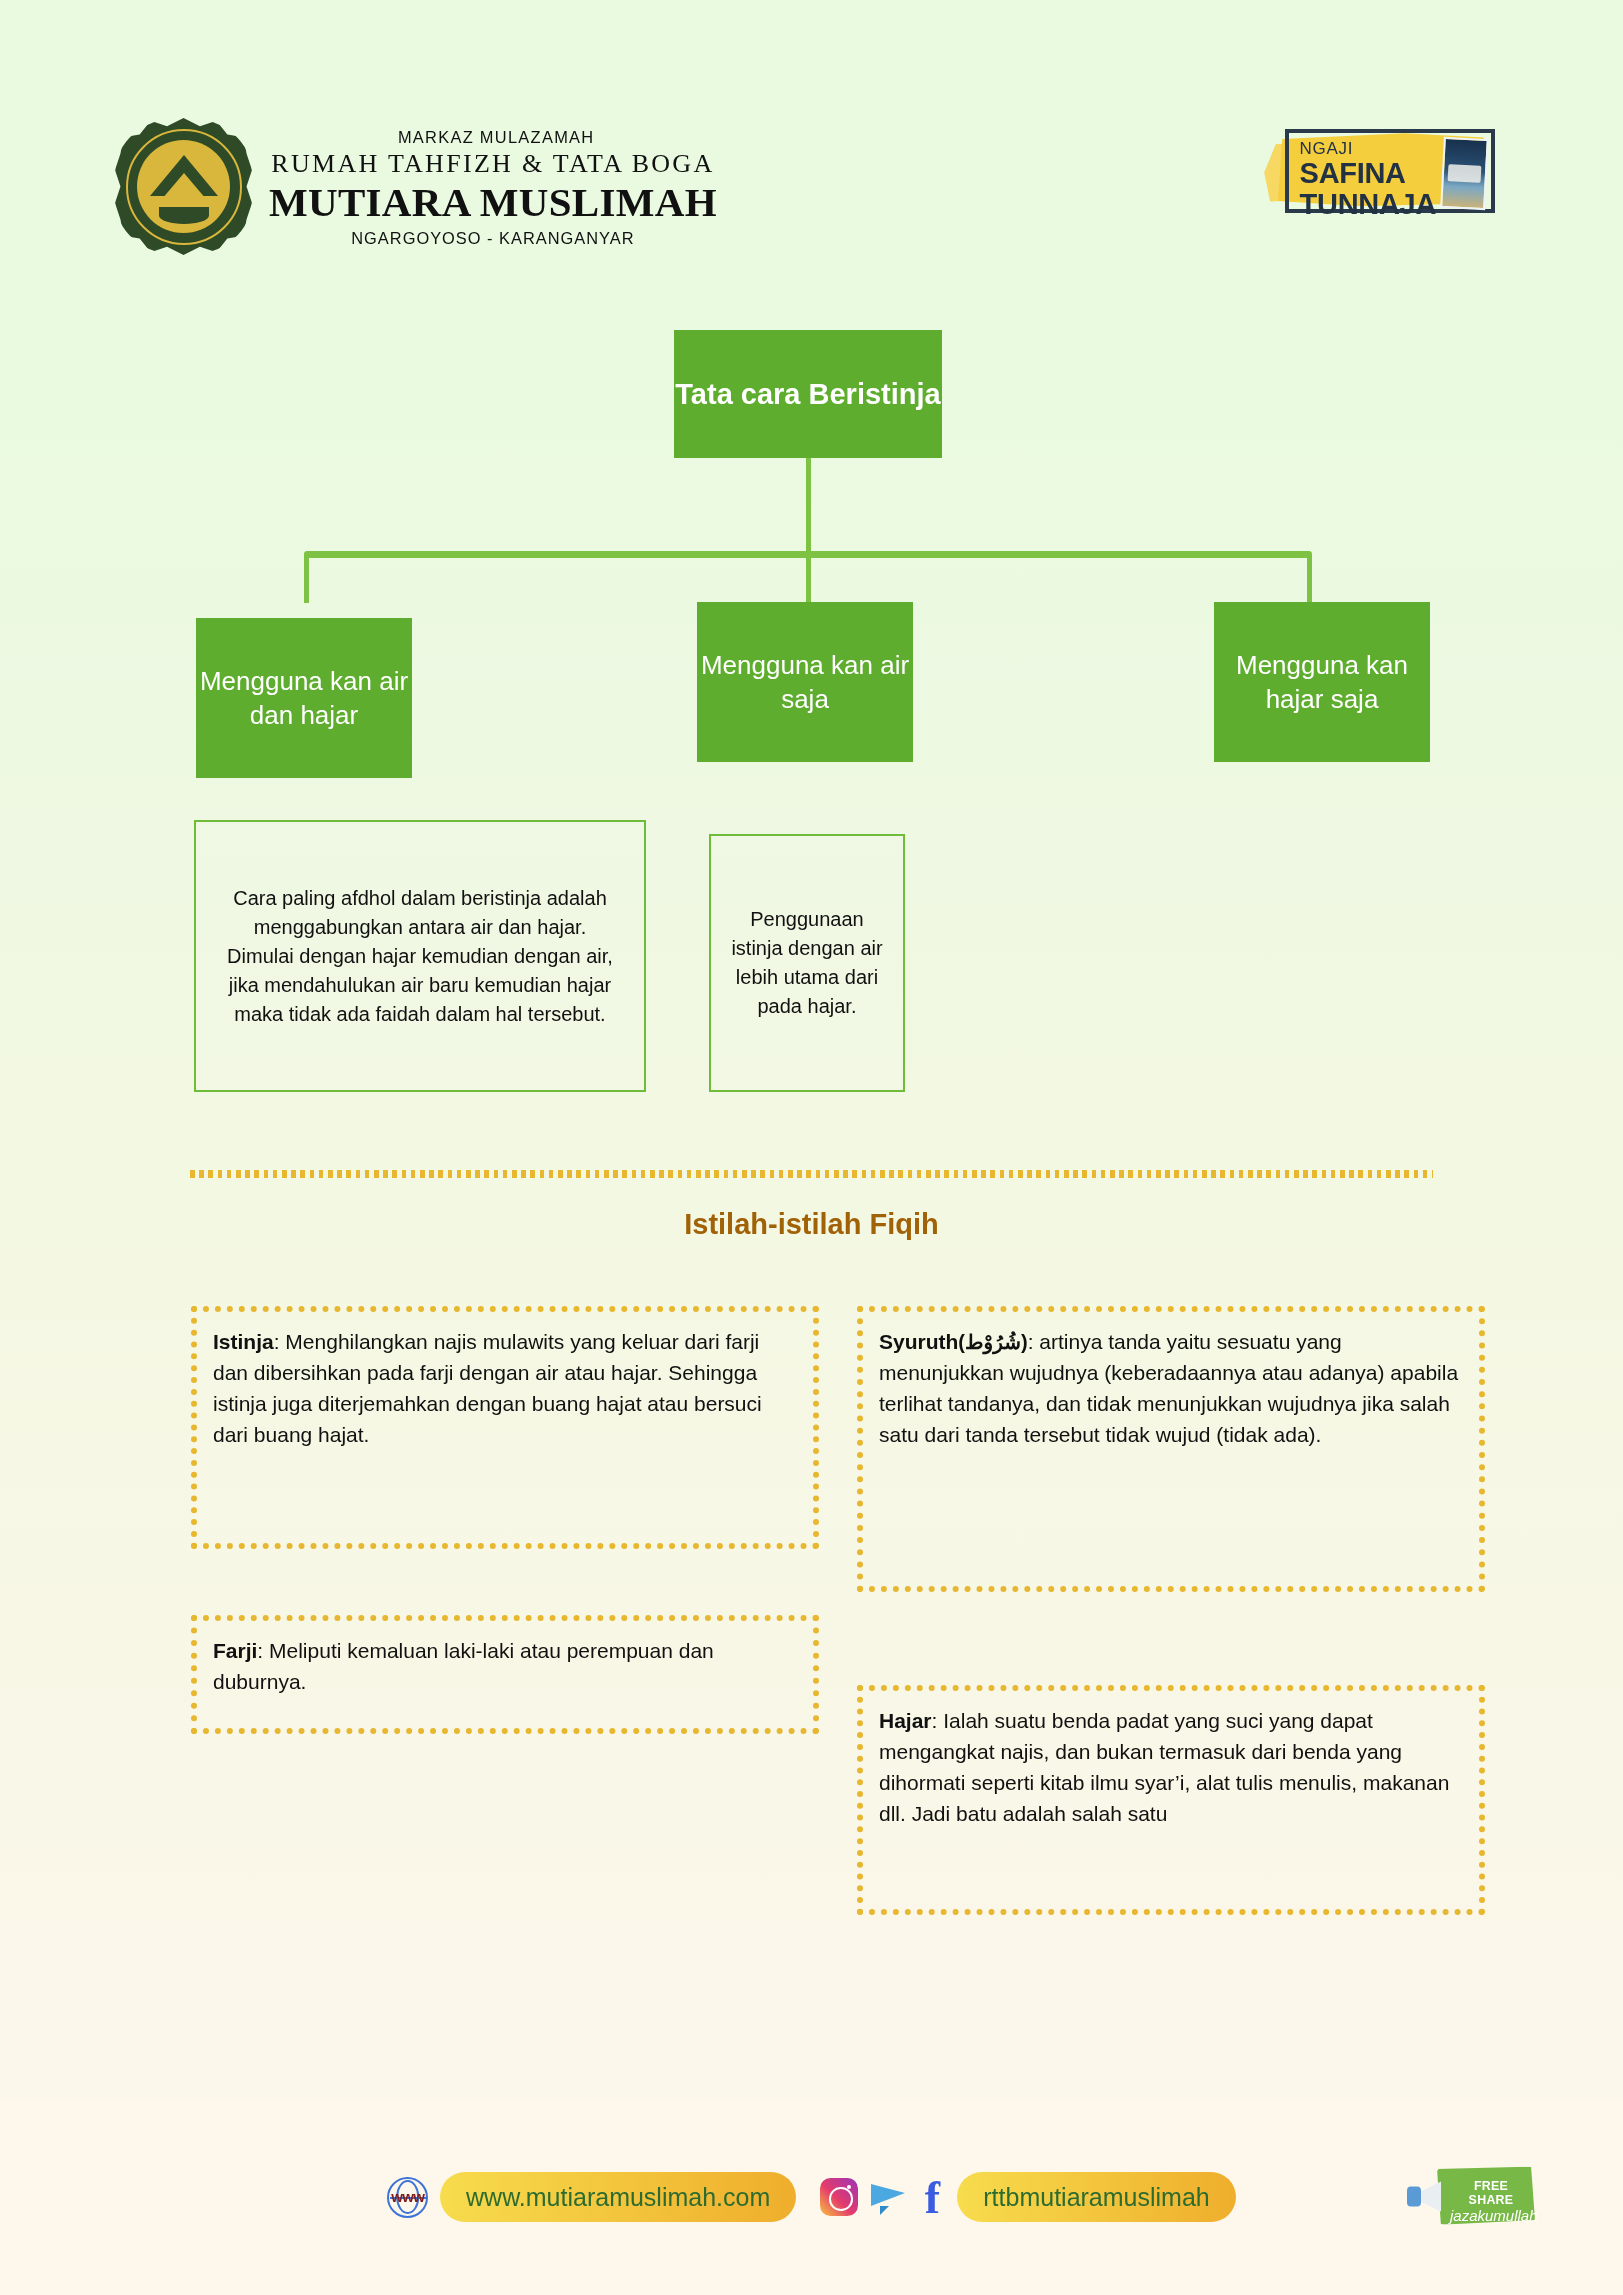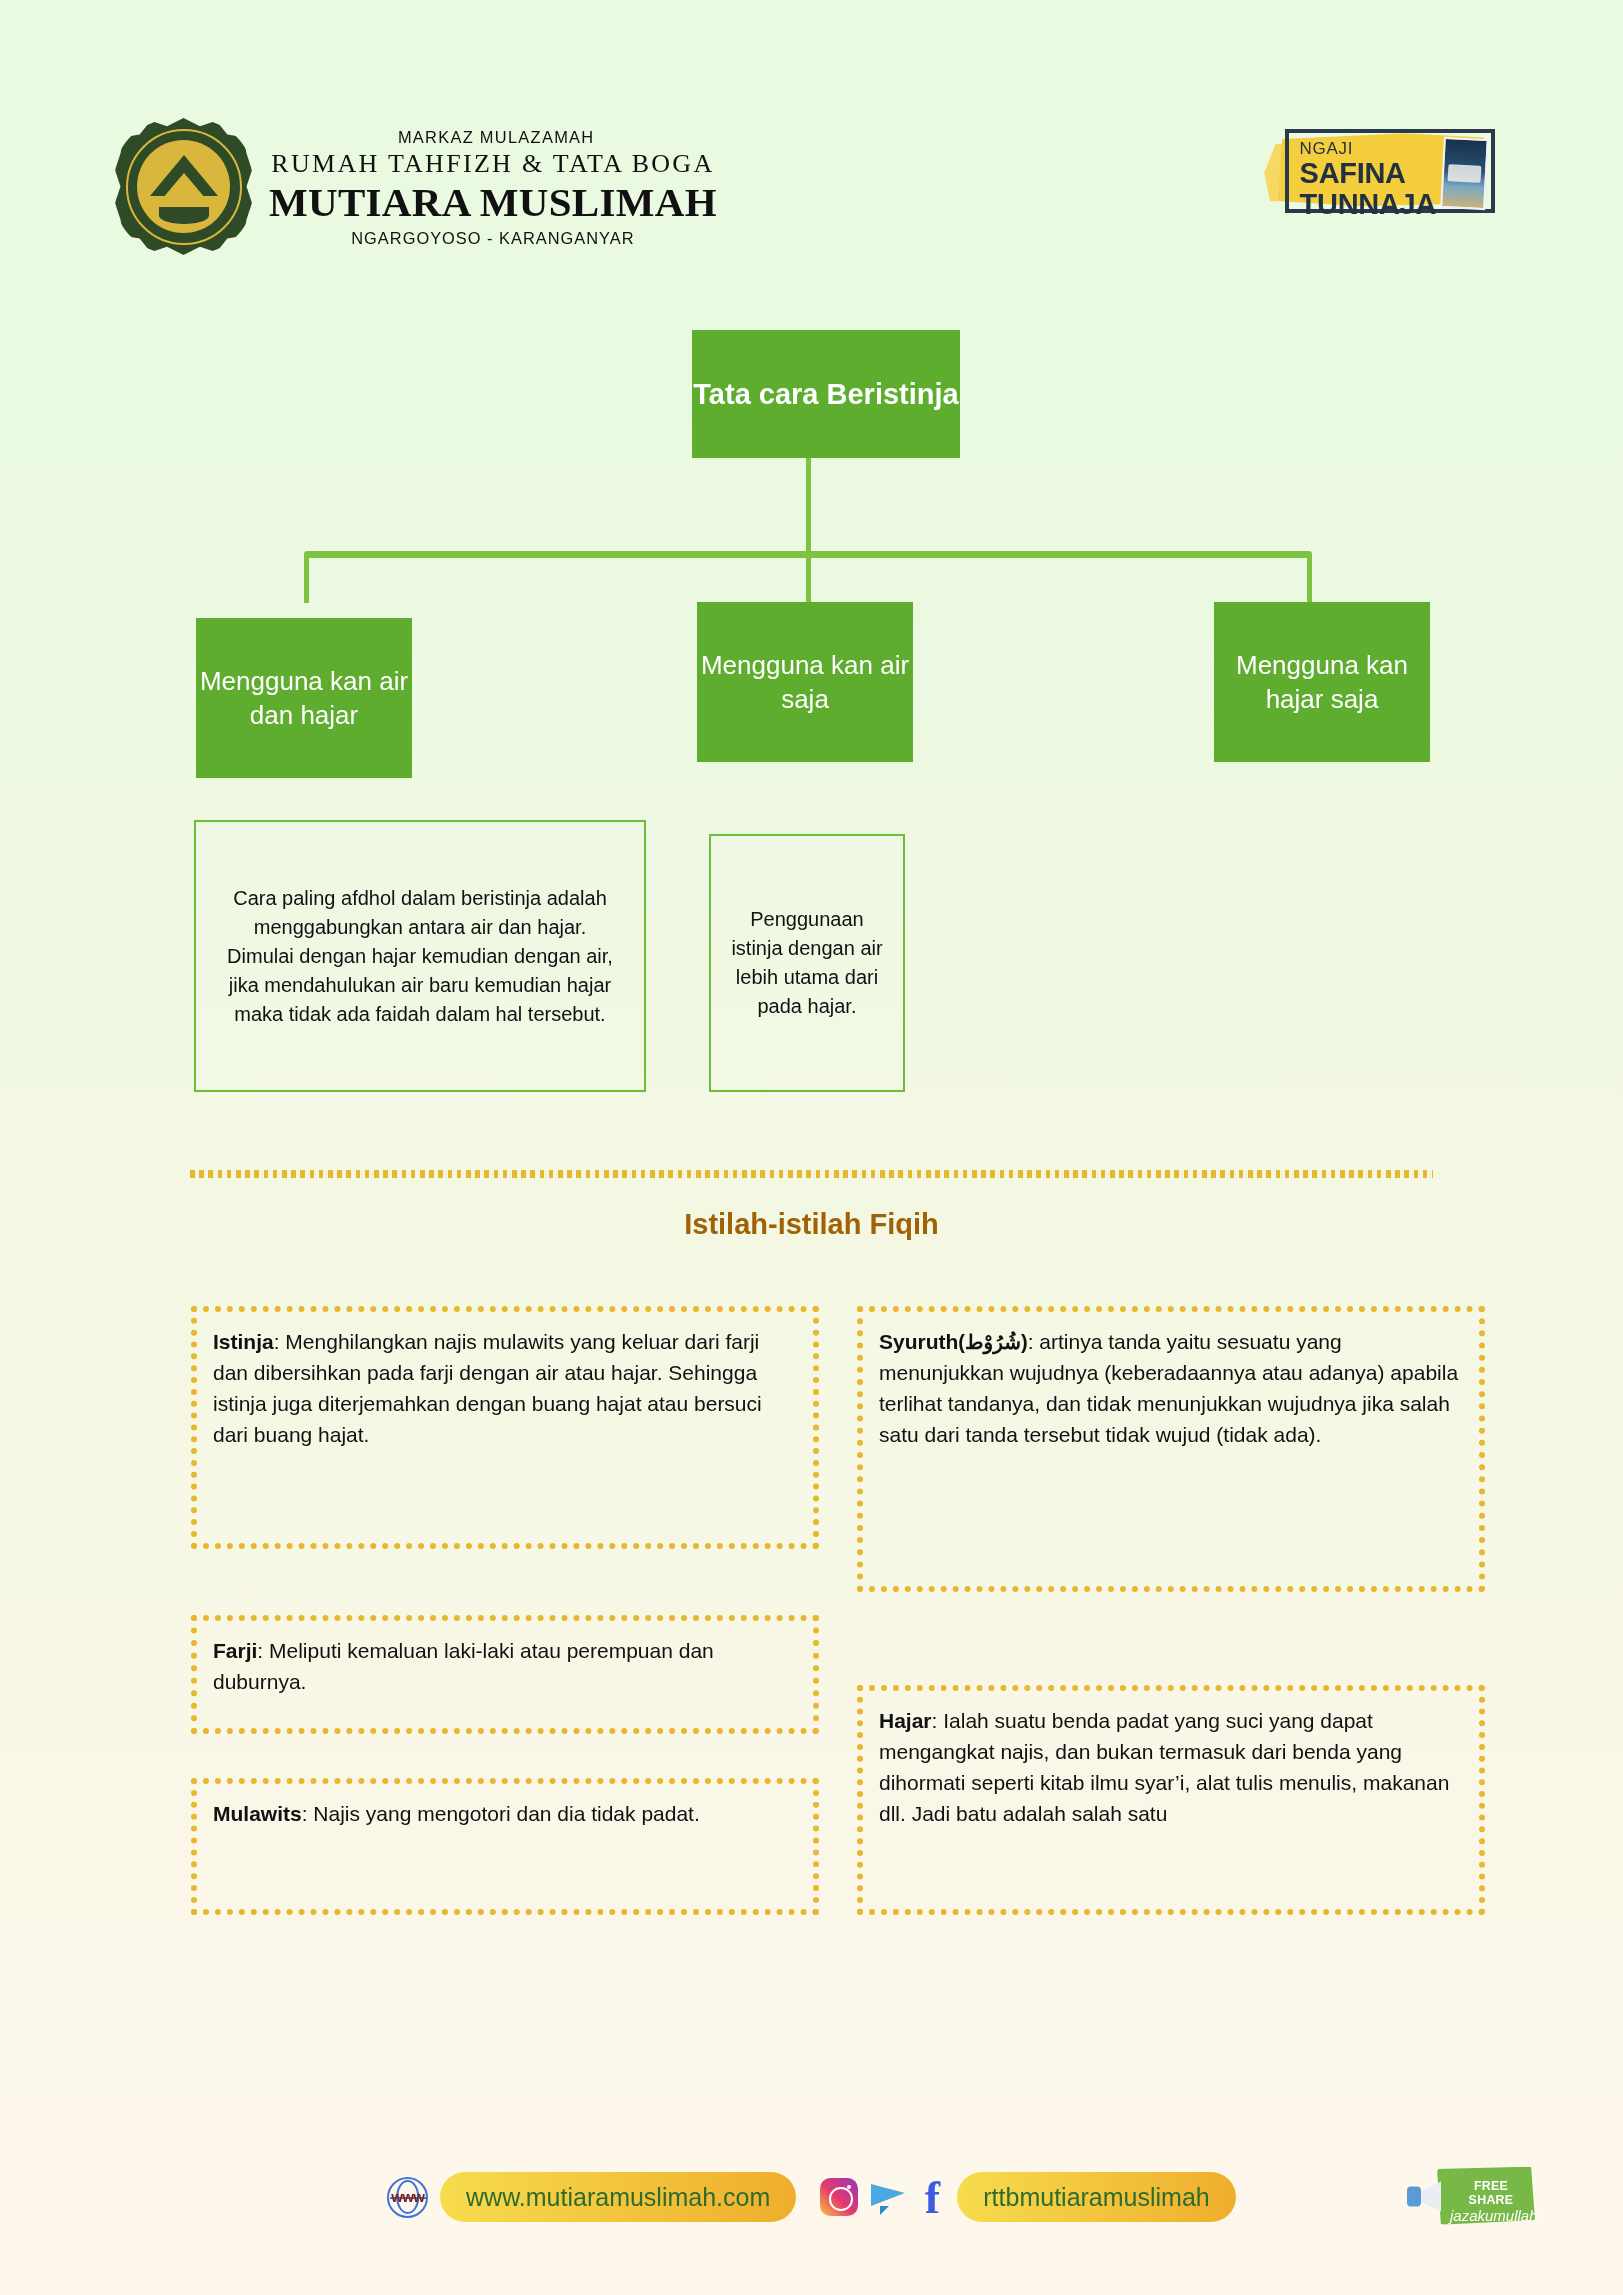--- a/index.html
+++ b/index.html
@@ -210,21 +210,21 @@
     position: absolute;
     background: #5EAD2E;
     color: #fff;
     display: flex;
     align-items: center;
     justify-content: center;
     text-align: center;
     line-height: 1.32;
   }
   .node-root {
-    left: 692px; top: 16.4px;
+    left: 674px; top: 16.4px;
     width: 268px; height: 128px;
     font-size: 29px; font-weight: bold;
   }
   .node-child {
     width: 216px; height: 160px;
     top: 288px;
     font-size: 26px;
   }
   .n1 { left: 196px; margin-top: 16px; }
   .n2 { left: 697px; }
@@ -552,25 +552,20 @@
       <b>Istinja</b><span>: Menghilangkan najis mulawits yang keluar dari farji dan dibersihkan pada farji dengan air atau hajar. Sehingga istinja juga diterjemahkan dengan buang hajat atau bersuci dari buang hajat.</span>
     </div>
   </div>
 
   <div class="term t-farji">
     <div class="term-inner">
       <b>Farji</b><span>: Meliputi kemaluan laki-laki atau perempuan dan duburnya.</span>
     </div>
   </div>
 
-  <div class="term t-mulawits">
-    <div class="term-inner">
-      <b>Mulawits</b><span>: Najis yang mengotori dan dia tidak padat.</span>
-    </div>
-  </div>
 
   <div class="term t-syuruth">
     <div class="term-inner">
       <b>Syuruth</b><b class="ar">(شُرُوْط)</b><span>: artinya tanda yaitu sesuatu yang menunjukkan wujudnya (keberadaannya atau adanya) apabila terlihat tandanya, dan tidak menunjukkan wujudnya jika salah satu dari tanda tersebut tidak wujud (tidak ada).</span>
     </div>
   </div>
 
   <div class="term t-hajar">
     <div class="term-inner">
       <b>Hajar</b><span>: Ialah suatu benda padat yang suci yang dapat mengangkat najis, dan bukan termasuk dari benda yang dihormati seperti kitab ilmu syar’i, alat tulis menulis, makanan dll. Jadi batu adalah salah satu</span>

